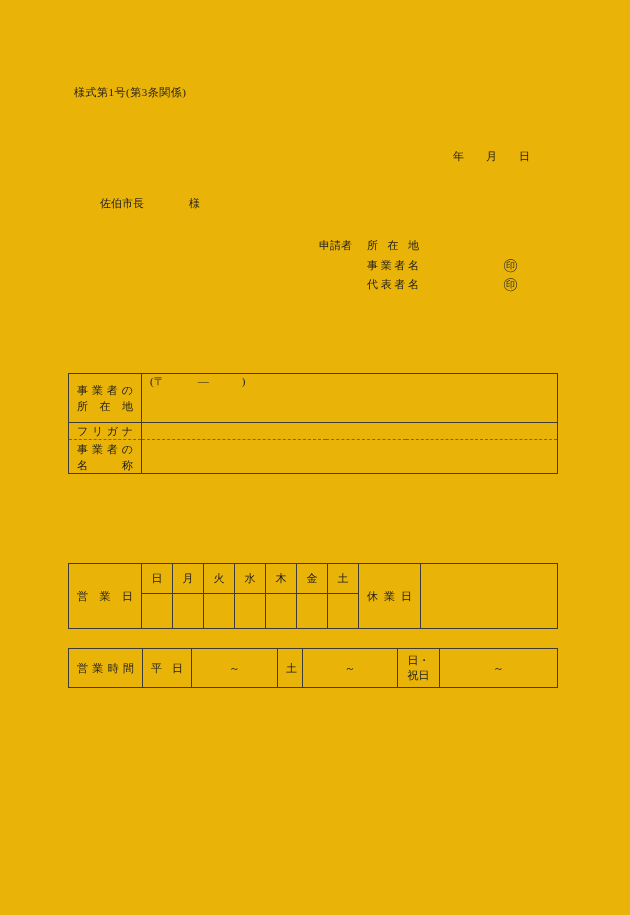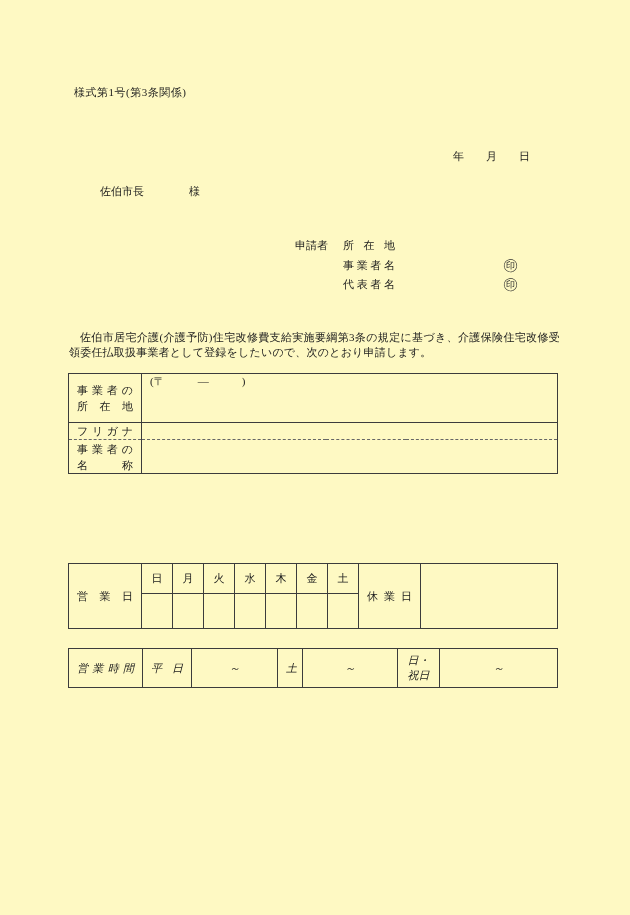--- a/index.html
+++ b/index.html
@@ -2,63 +2,63 @@
 <html><head>
 <meta charset="utf-8">
 <style>
   * { box-sizing: border-box; }
   html, body { margin: 0; padding: 0; background: #e8e8e8; }
   .page {
     position: relative;
     width: 630px;
     height: 915px;
     margin: 0 auto;
-    background: #fef9c3;
+    background: #eab308;
     font-family: "Liberation Serif", "DejaVu Serif", serif;
     color: #1c1c1c;
     font-size: 11px;
     overflow: hidden;
   }
   .pre { white-space: pre; }
   .c  { text-align: center; }
   .r  { text-align: right; }
 
   .form-number { position: absolute; top: 85px; left: 74px; letter-spacing: 0.5px; }
   .title {
     position: absolute; top: 120px; left: 0; width: 100%;
     margin: 0; text-align: center; font-size: 12.5px; font-weight: normal;
     letter-spacing: 0.2px;
   }
   .date-line { position: absolute; top: 149px; right: 100px; }
-  .addressee-row { position: absolute; top: 184px; left: 100px; }
+  .addressee-row { position: absolute; top: 196px; left: 100px; }
   .honorific { margin-left: 45px; }
 
   .applicant { position: absolute; top: 236px; left: 295px; width: 228px; }
   .app-row { position: relative; display: flex; align-items: center; height: 19.5px; }
-  .app-heading { width: 48px; flex: none; }
+  .app-heading { width: 48px; flex: none; margin-left: 24px; }
   .app-label { width: 52px; flex: none; text-align: justify; text-align-last: justify; }
   .seal {
     position: absolute; left: 208px; top: 2px;
     font-size: 15px; line-height: 15px; color: #2a2a2a;
   }
   .phone-paren { margin-left: 51px; white-space: pre; }
 
   .body-text {
     position: absolute; top: 330px; left: 69px; width: 491px; margin: 0;
     text-align: justify; text-indent: 11px; line-height: 15px; letter-spacing: 0.2px;
   }
 
   table.tbl {
     position: absolute; left: 68px; width: 489px;
     border-collapse: collapse; table-layout: fixed; font-size: 11px;
   }
   table.tbl td { border: 1px solid #3c3c3c; padding: 0 8px; overflow: hidden; }
   #tbl-info  { top: 373px; }
   #tbl-days  { top: 563px; }
-  #tbl-hours { top: 648px; font-style: italic; }
+  #tbl-hours { top: 648px; }
   #tbl-staff { top: 703px; }
 
   .jl { text-align: justify; text-align-last: justify; line-height: 16px; }
   td.vtop { vertical-align: top; padding-top: 2px; }
   tr.dash-b td { border-bottom: 1px dashed #666; padding-left: 8px; }
   tr.dash-t td { border-top: 1px dashed #666; }
   #tbl-hours td, #tbl-staff td { height: 39px; }
   .tight { padding: 0 2px; }
 </style>
 </head>
@@ -85,21 +85,20 @@
       <span class="app-label">事業者名</span>
       <span class="seal">㊞</span>
     </div>
     <div class="app-row">
       <span class="app-heading"></span>
       <span class="app-label">代表者名</span>
       <span class="seal">㊞</span>
     </div>
   </div>
 
-  <p class="body-text">佐伯市居宅介護(介護予防)住宅改修費支給実施要綱第3条の規定に基づき、介護保険住宅改修受領委任払取扱事業者として登録をしたいので、次のとおり申請します。</p>
 
   <table class="tbl" id="tbl-info">
     <colgroup>
       <col style="width:73px">
         <col style="width:184px">
         <col style="width:80px">
         <col style="width:152px">
     </colgroup>
     <tbody>
         <tr>

